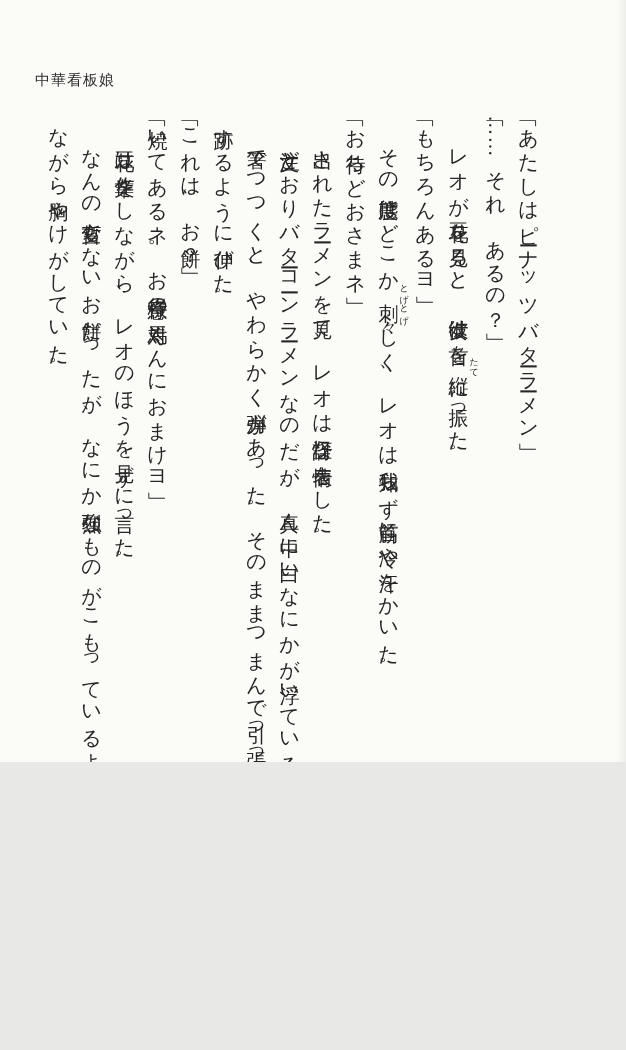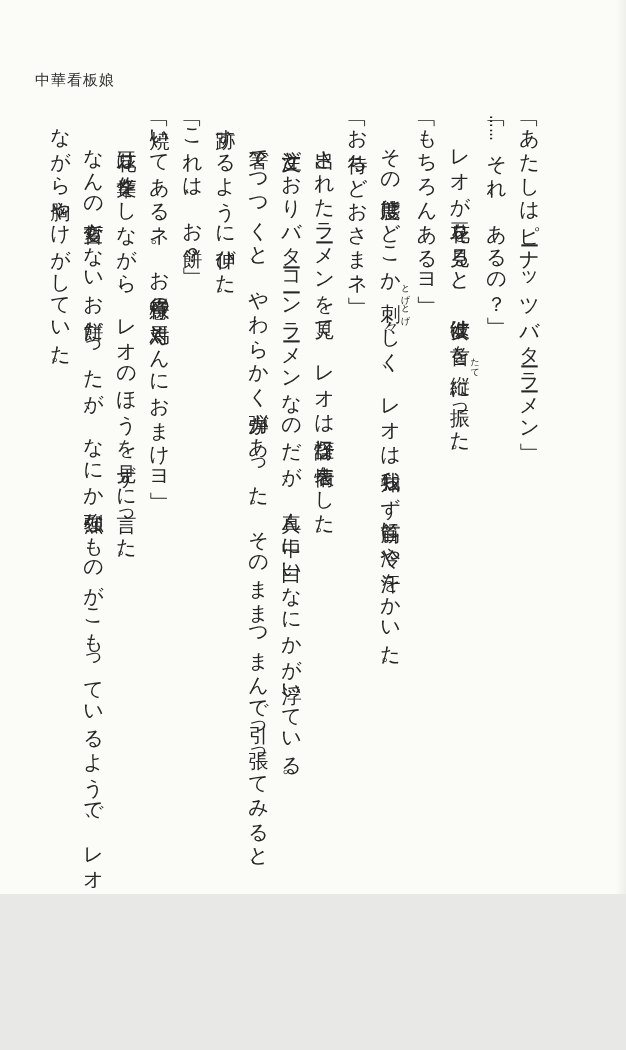--- a/index.html
+++ b/index.html
@@ -3,25 +3,25 @@
 <meta charset="utf-8">
 <style>
   html, body {
     margin: 0;
     padding: 0;
     background: #e8e8e6;
   }
   #book-page {
     position: relative;
     width: 626px;
-    height: 894px;
+    height: 762px;
     margin: 0 auto;
     background: var(--paper, #fbfbf8);
     overflow: hidden;
-    font-family: Liberation Mono, monospace;
+    font-family: Liberation Serif, serif;
     color: var(--ink, #262626);
   }
   
   #book-page::after {
     content: "";
     position: absolute;
     top: 0; right: 0;
     width: 10px; height: 100%;
     background: linear-gradient(to right, rgba(0,0,0,0), rgba(0,0,0,0.05));
     pointer-events: none;

